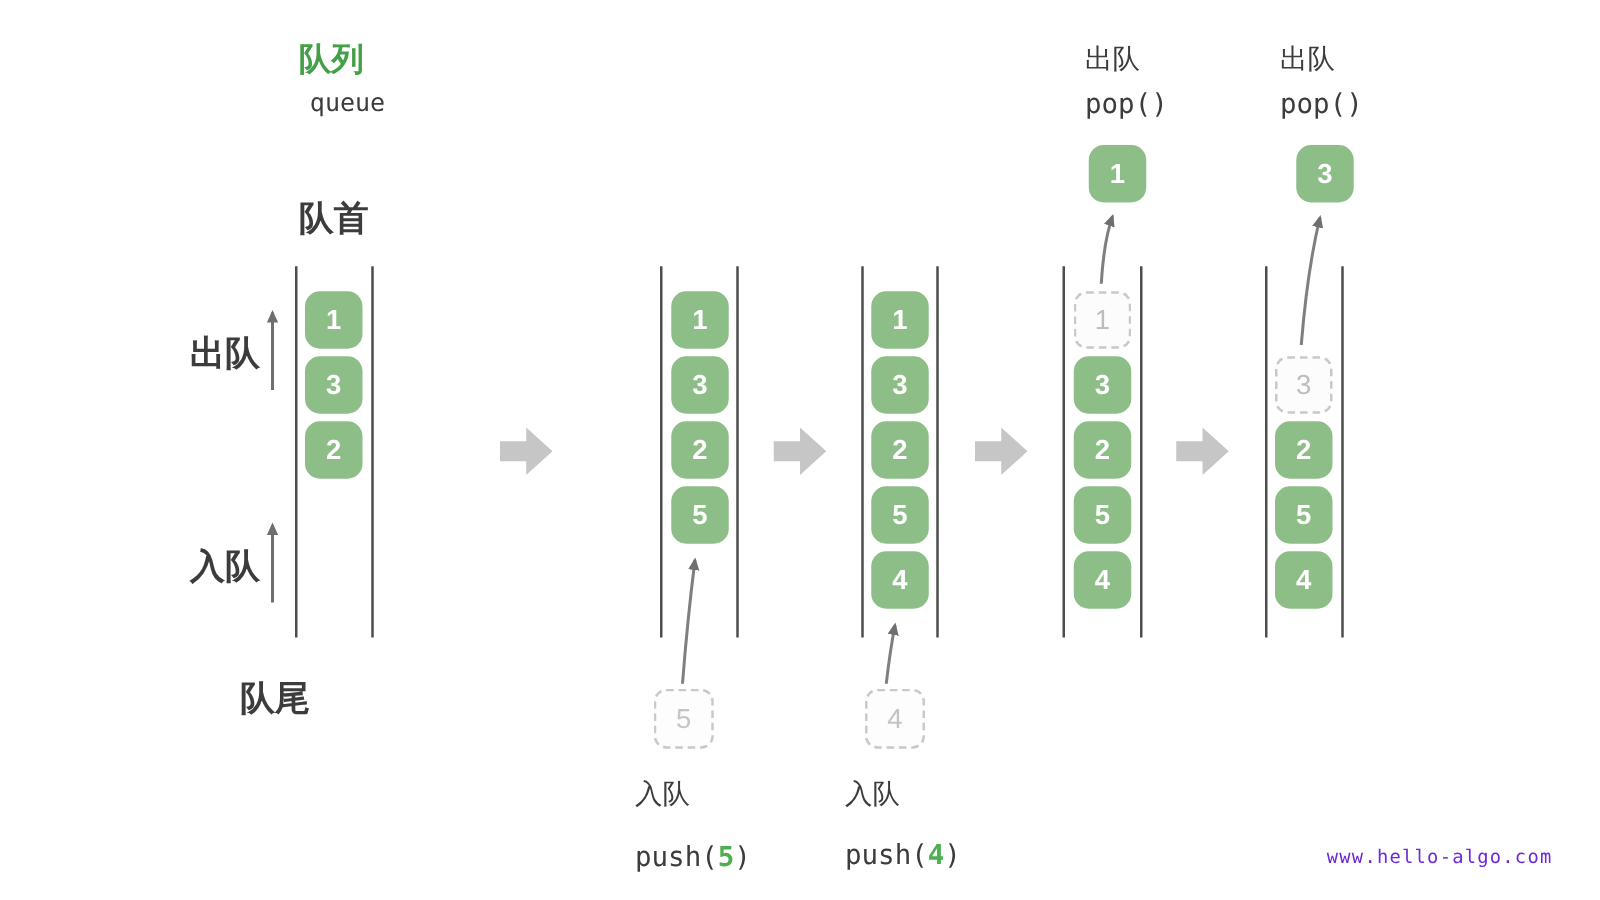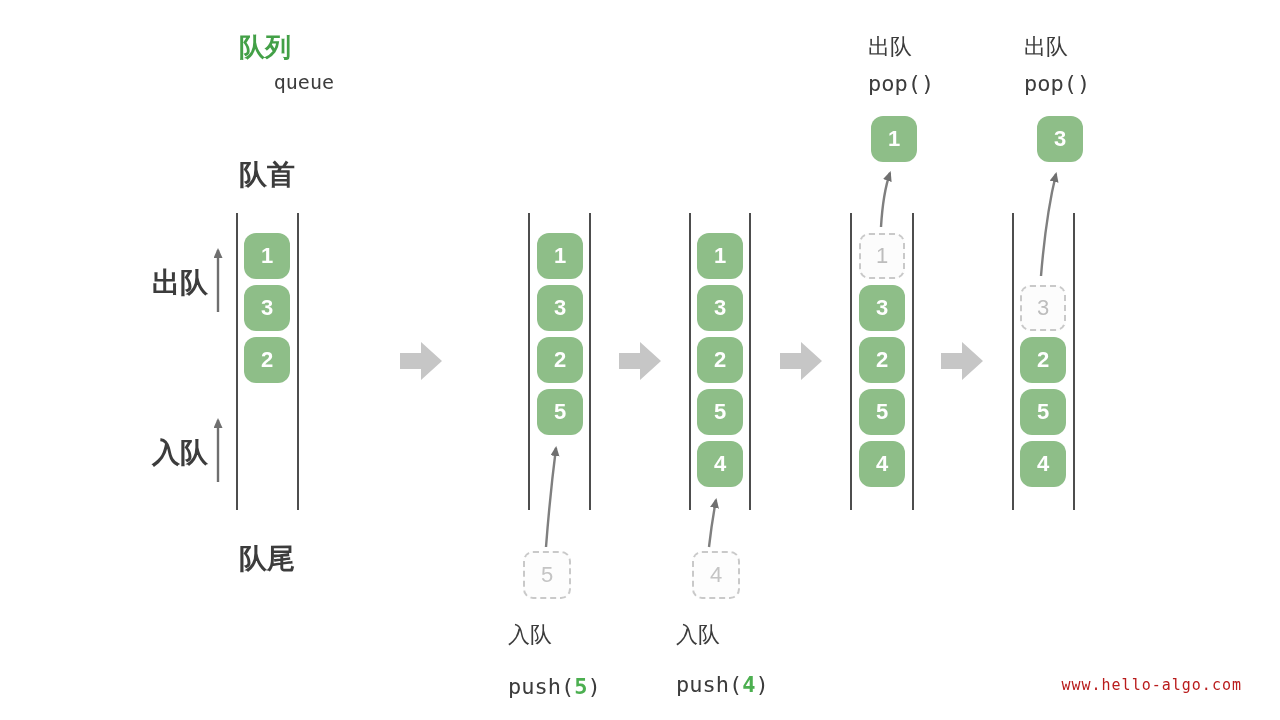--- a/index.html
+++ b/index.html
@@ -6,26 +6,26 @@
   .stage{
     position:relative;width:1280px;height:720px;background:#ffffff;
     font-family:"Liberation Sans","DejaVu Sans",sans-serif;color:#3C3C3C;
     overflow:hidden;
   }
   .abs{position:absolute;}
   .mono{font-family:"DejaVu Sans Mono","Liberation Mono",monospace;}
 
   
   .title-zh{left:190px;top:30px;width:150px;text-align:center;font-size:26px;font-weight:700;color:#43A047;}
-  .title-en{left:184px;top:70px;width:150px;text-align:right;font-size:20px;color:#3C3C3C;}
+  .title-en{left:203px;top:70px;width:150px;text-align:center;font-size:20px;color:#3C3C3C;}
 
   
   .lbl{font-size:28px;font-weight:700;color:#3C3C3C;}
   .lbl-front{left:192px;top:156px;width:150px;text-align:center;}
-  .lbl-rear{left:192px;top:540px;width:150px;text-align:center;}
+  .lbl-rear{left:192px;top:540px;width:150px;}
   .lbl-deq{left:148px;top:264px;width:60px;text-align:right;}
   .lbl-enq{left:148px;top:434px;width:60px;text-align:right;}
 
   
   .column{position:absolute;top:233px;width:46px;height:260px;}
   .cell{
     position:absolute;left:0;width:46px;height:46px;border-radius:12px;
     background:#8EBE88;color:#ffffff;font-size:22px;font-weight:600;
     text-align:center;line-height:46px;
   }
@@ -45,21 +45,21 @@
     width:48px;height:48px;box-sizing:border-box;border:2px dashed #C9C9C9;
     border-radius:10px;background:#FDFDFD;color:#C4C4C4;font-size:22px;
     font-weight:500;text-align:center;line-height:44px;
   }
 
   
   .op-label{font-size:22px;font-weight:500;color:#3C3C3C;}
   .op-code{font-size:22px;color:#3C3C3C;}
   .op-code .arg{color:#4CAF50;font-weight:700;}
 
-  .watermark{right:38px;top:676px;font-size:15px;color:#b91c1c;letter-spacing:1px;}
+  .watermark{right:38px;top:676px;font-size:15px;color:#6d28d9;letter-spacing:1px;}
 
   svg{position:absolute;left:0;top:0;}
 </style>
 </head>
 <body>
 
 <div class="stage">
 
   <svg width="1280" height="720">
     <defs>

